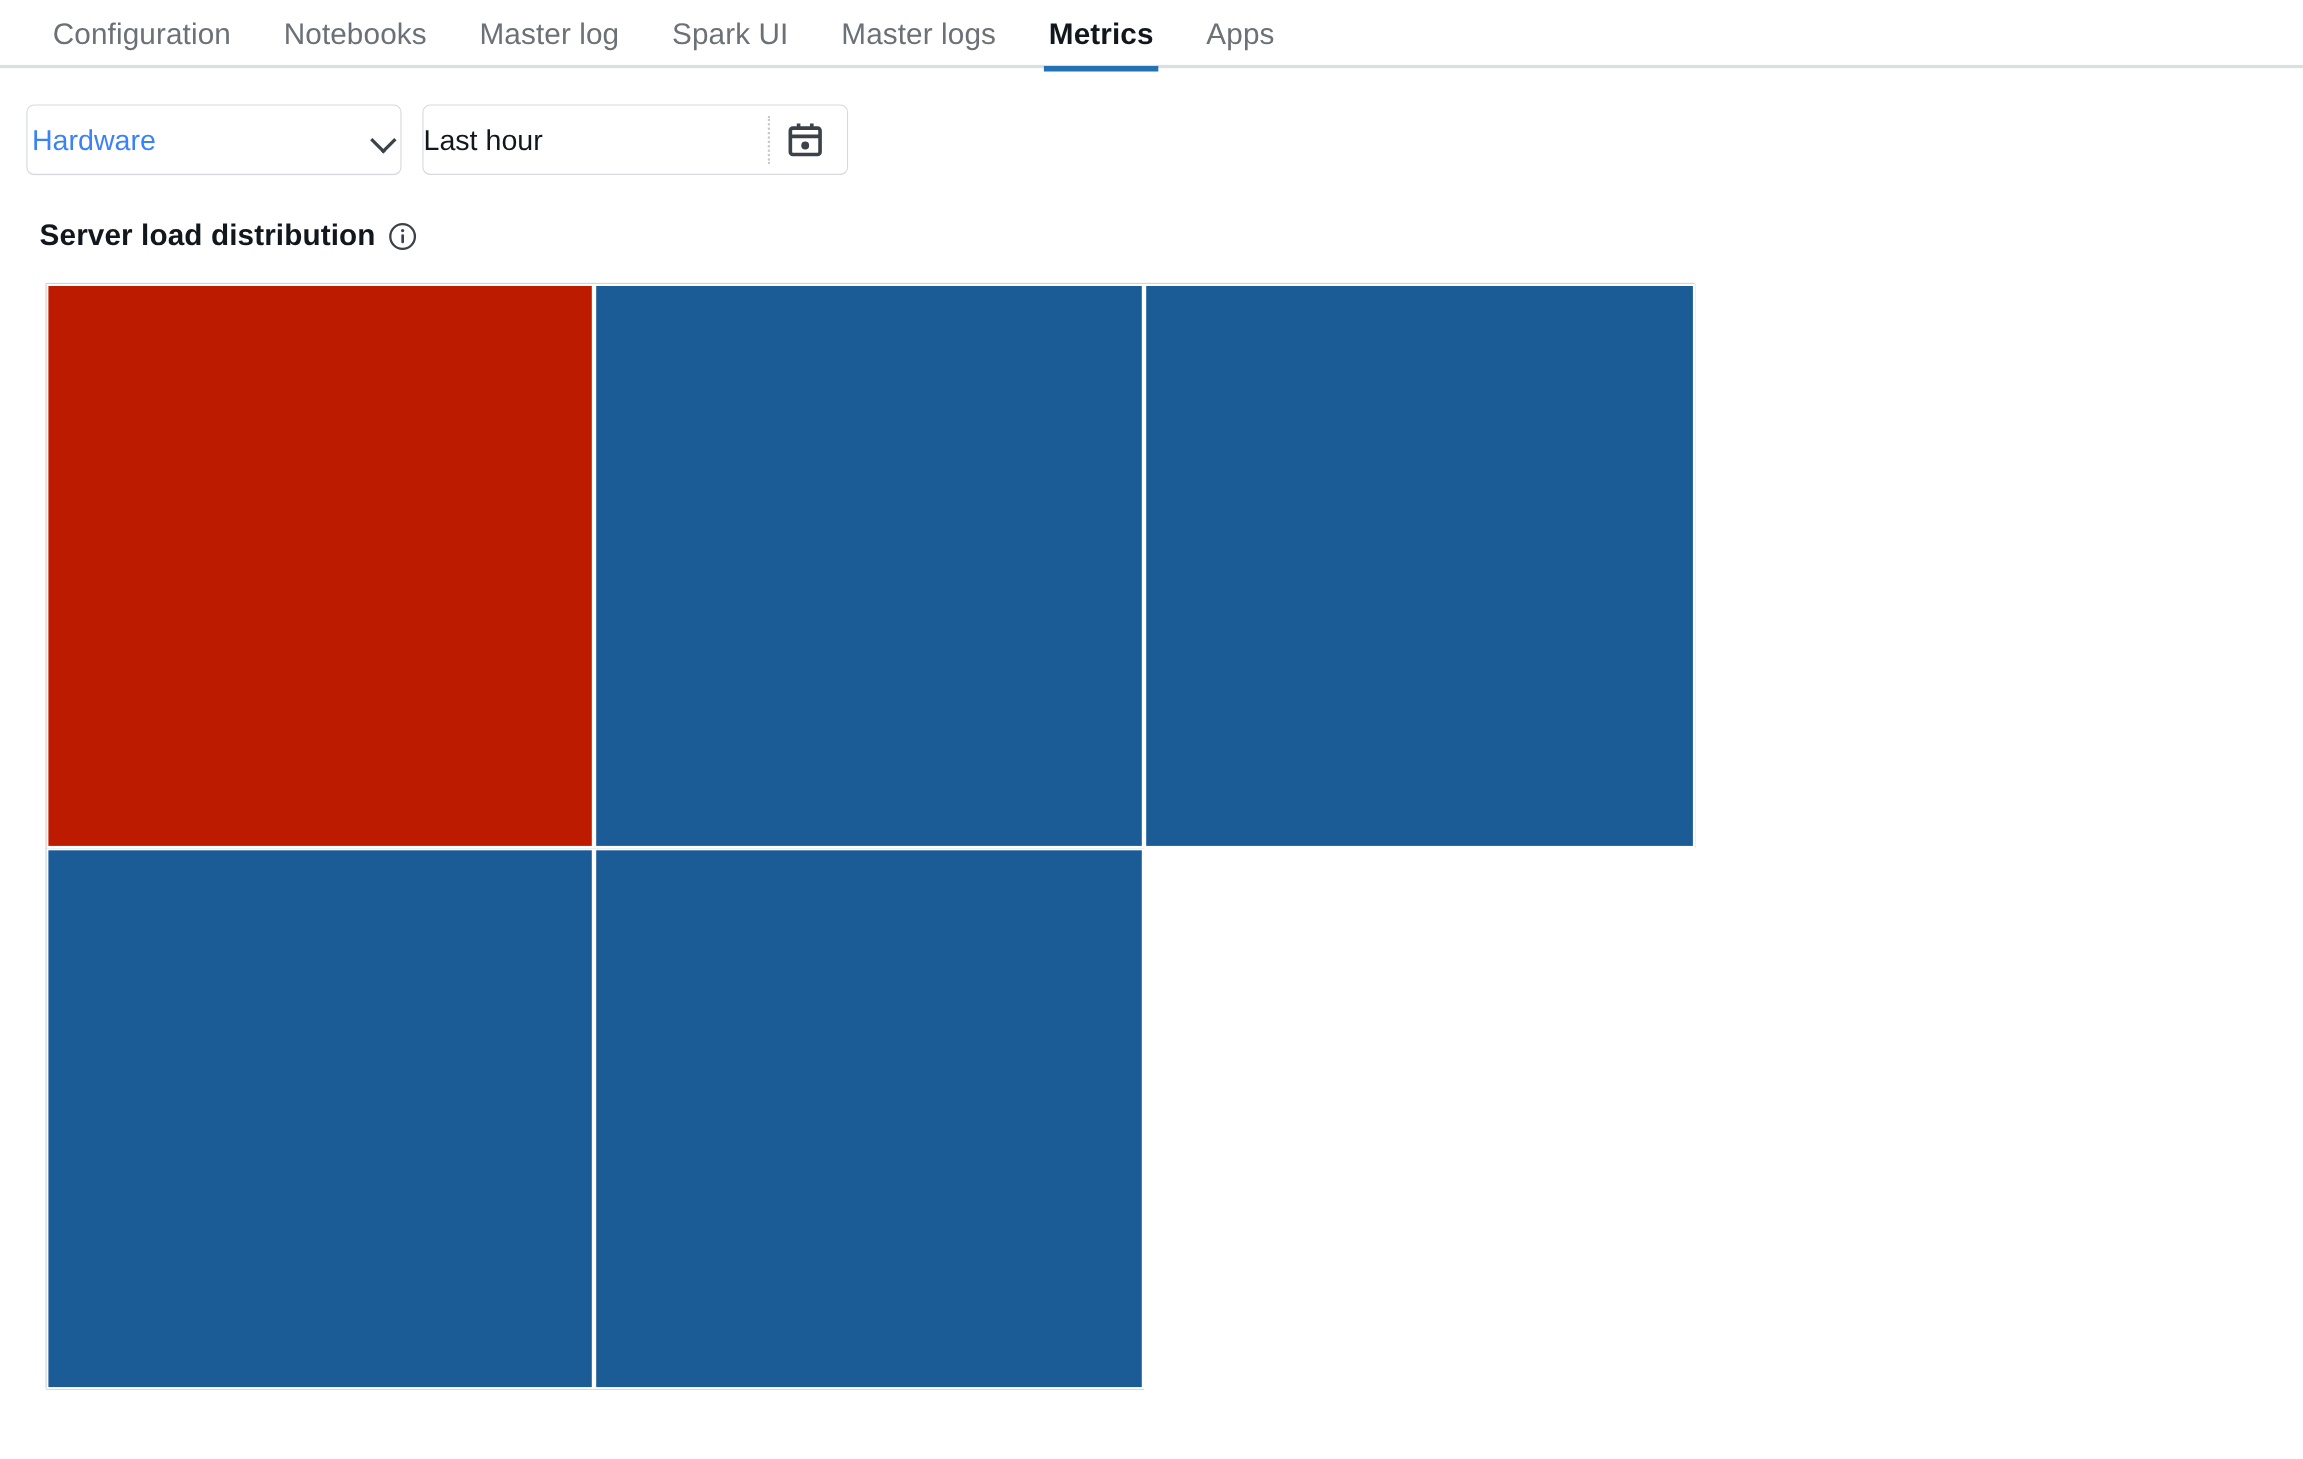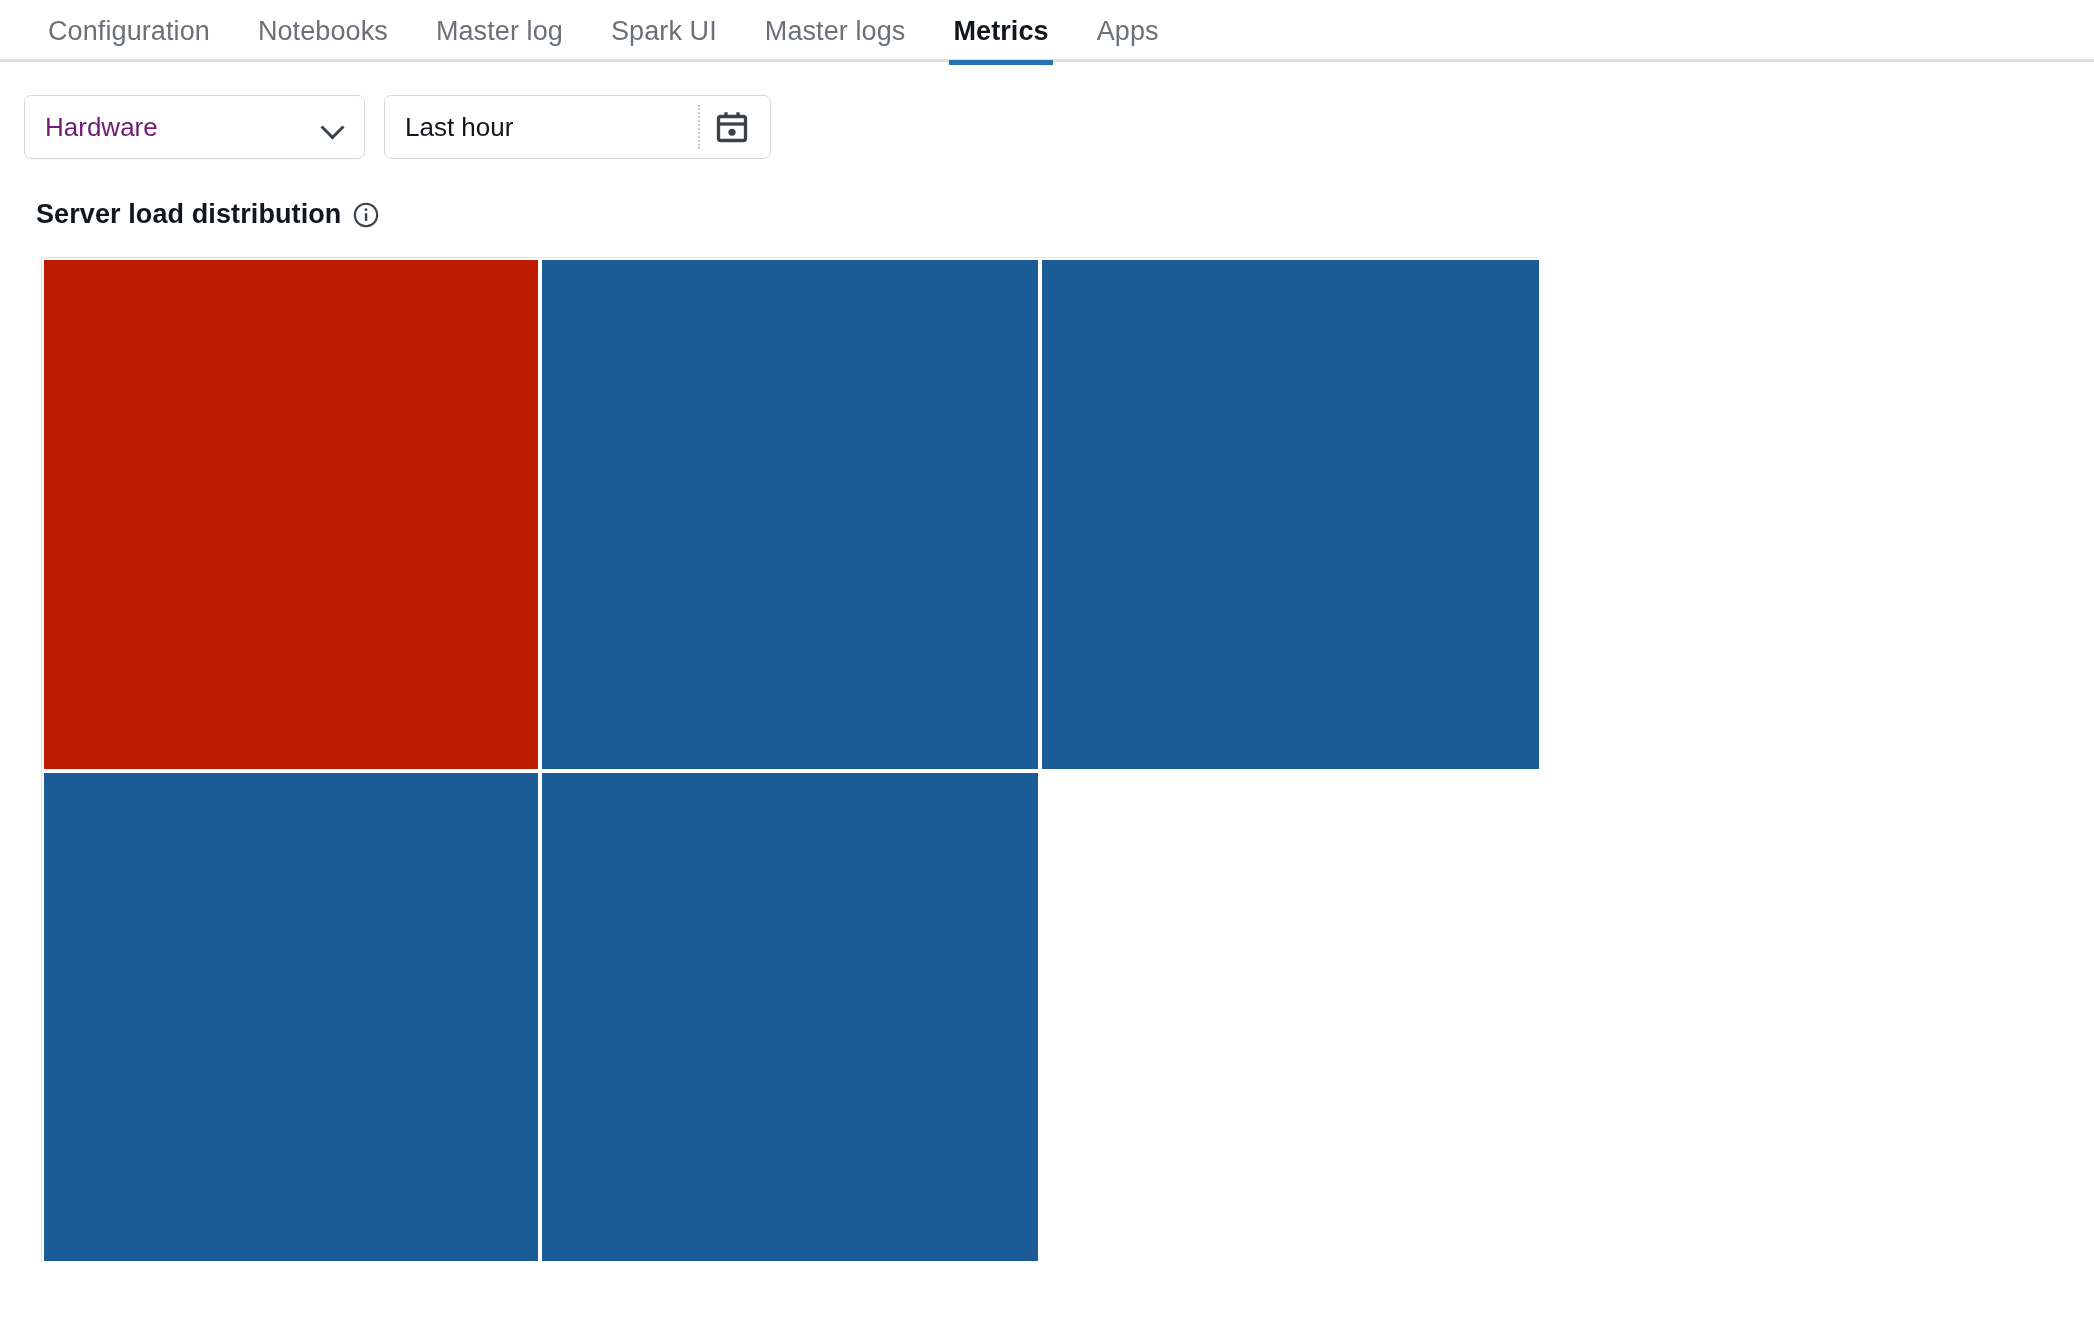--- a/index.html
+++ b/index.html
@@ -66,23 +66,23 @@
     padding: 33px 0 0 24px;
   }
   .select-box {
     width: 341px;
     height: 64px;
     border: 1px solid #d5d9dd;
     border-radius: 7px;
     background: #fff;
     display: flex;
     align-items: center;
-    padding: 0 20px;
+    padding: 0 4px;
     font-size: 26px;
-    color: #701a75;
+    color: #3b82f6;
     cursor: pointer;
     box-shadow: 0 1px 0 rgba(0,0,0,0.02);
   }
   .select-box .label { flex: 1; }
   .chevron {
     width: 22px; height: 22px;
     position: relative;
   }
   .chevron::before {
     content: "";
@@ -94,21 +94,20 @@
     transform: rotate(45deg);
   }
   .date-box {
     width: 387px;
     height: 64px;
     border: 1px solid #d5d9dd;
     border-radius: 7px;
     background: #fff;
     display: flex;
     align-items: center;
-    padding-left: 20px;
     font-size: 26px;
     color: #11171c;
     cursor: pointer;
     position: relative;
   }
   .date-box .label { flex: 1; }
   .date-divider {
     width: 0;
     height: 44px;
     border-left: 2px dotted #c4c9ce;

